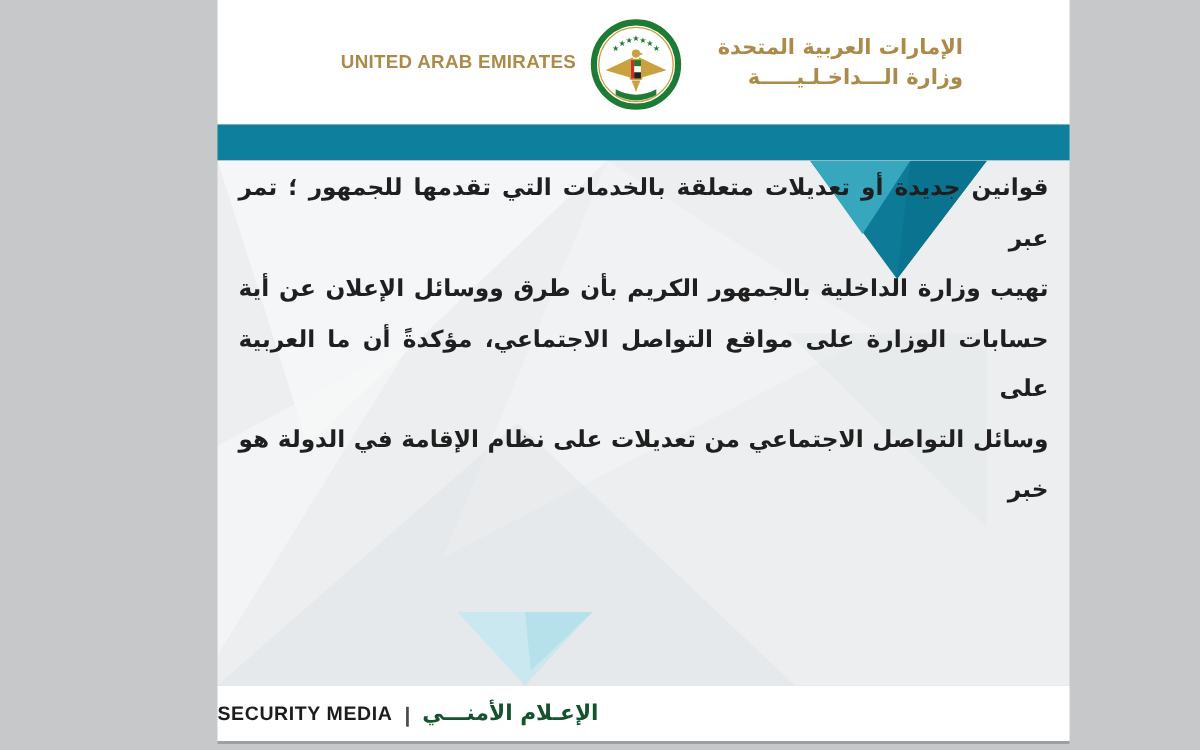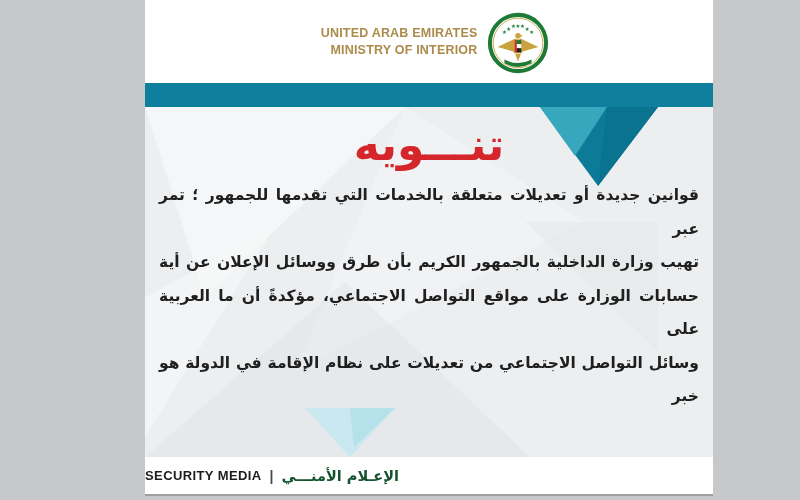--- a/index.html
+++ b/index.html
@@ -109,21 +109,20 @@
 </style>
 </head>
 <body>
 
 <div class="stage">
   <div class="card">
 
     <div class="hdr">
       <div class="hdr-en">
         <div>UNITED ARAB EMIRATES</div>
-        <div>MINISTRY OF INTERIOR</div>
       </div>
 
       <svg class="logo" viewBox="0 0 64 64" aria-hidden="true">
         <circle cx="32" cy="32" r="29" fill="#ffffff" stroke="#1e7b35" stroke-width="4.2"></circle>
         <circle cx="32" cy="32" r="25.6" fill="none" stroke="#c9a23f" stroke-width="0.9"></circle>
         <g fill="#1e7b35" font-size="5.6" text-anchor="middle" font-family="DejaVu Sans, sans-serif">
           <text x="18" y="23">★</text>
           <text x="22.5" y="19.5">★</text>
           <text x="27.3" y="17">★</text>
           <text x="32" y="16">★</text>
@@ -139,41 +138,44 @@
           <polygon points="29,43 35,43 32,51" fill="#c9a23f"></polygon>
           <rect x="27.6" y="28" width="8.8" height="14.6" fill="#c9a23f" rx="1"></rect>
           <rect x="28.6" y="29" width="2.2" height="12.6" fill="#ce2b2b"></rect>
           <rect x="30.8" y="29" width="4.6" height="4.2" fill="#1e7b35"></rect>
           <rect x="30.8" y="33.2" width="4.6" height="4.2" fill="#ffffff"></rect>
           <rect x="30.8" y="37.4" width="4.6" height="4.2" fill="#222222"></rect>
         </g>
         <path d="M18 49 Q32 56.5 46 49 L46 53 Q32 60.5 18 53 Z" fill="#1e7b35"></path>
       </svg>
 
+      <div class="hdr-ar">
+        <div>الإمارات العربية المتحدة</div>
+        <div>وزارة الـــداخـلـيـــــة</div>
+      </div>
     </div>
 
     <div class="bar"></div>
 
     <div class="body">
       <svg class="deco" viewBox="0 0 513 350" preserveAspectRatio="none" aria-hidden="true">
         <polygon points="0,0 260,0 60,190" fill="#ffffff" opacity="0.45"></polygon>
         <polygon points="260,0 440,115 150,265" fill="#ffffff" opacity="0.25"></polygon>
         <polygon points="0,350 200,175 385,350" fill="#e2e5e7" opacity="0.55"></polygon>
         <polygon points="380,115 513,115 513,245" fill="#e6e9ea" opacity="0.6"></polygon>
         <polygon points="0,190 130,120 0,330" fill="#f7f9f9" opacity="0.5"></polygon>
 
         <polygon points="160,301 250,301 205,350" fill="#c9e8ef"></polygon>
         <polygon points="205,301 250,301 209,340" fill="#b4dfe9" opacity="0.9"></polygon>
 
         <polygon points="395,0 513,0 453,79" fill="#0d7b98"></polygon>
         <polygon points="462,0 513,0 453,79" fill="#0a7390"></polygon>
         <polygon points="395,0 462,0 430,49" fill="#37a7bd"></polygon>
       </svg>
 
-      <div class="title">تنـــويه</div>
 
       <div class="para">
           <div class="para-line">قوانين جديدة أو تعديلات متعلقة بالخدمات التي تقدمها للجمهور ؛ تمر عبر</div>
           <div class="para-line">تهيب وزارة الداخلية بالجمهور الكريم بأن طرق ووسائل الإعلان عن أية</div>
           <div class="para-line">حسابات الوزارة على مواقع التواصل الاجتماعي، مؤكدةً أن ما العربية على</div>
           <div class="para-line">وسائل التواصل الاجتماعي من تعديلات على نظام الإقامة في الدولة هو خبر</div>
         </div>
     </div>
 
     <div class="ftr">

